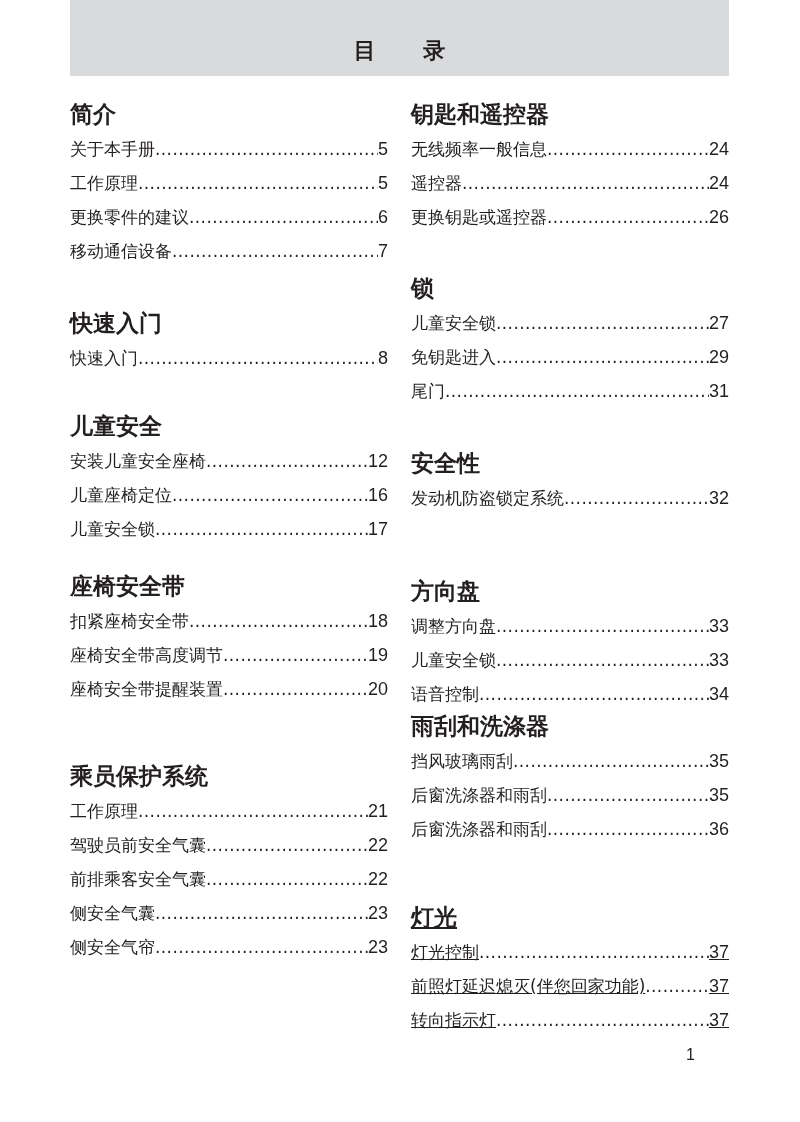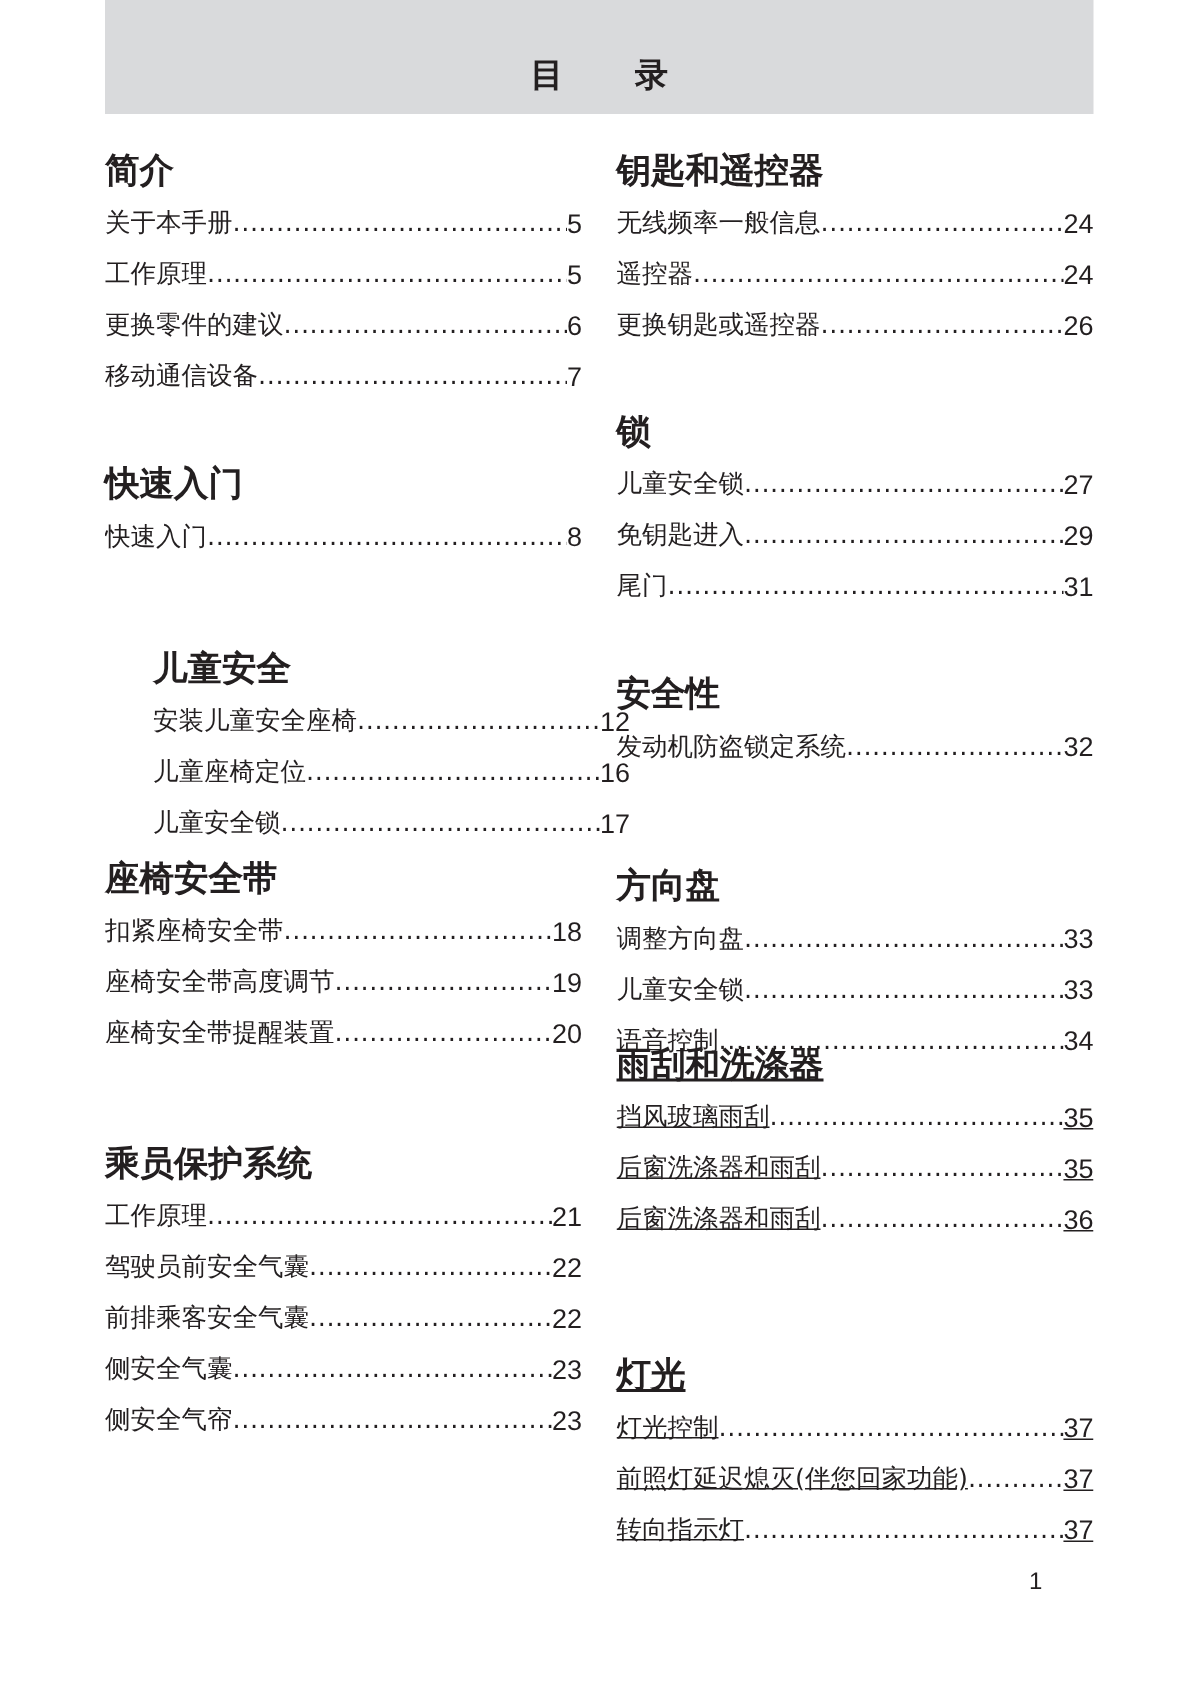--- a/index.html
+++ b/index.html
@@ -134,21 +134,21 @@
 
   <div class="section" style="top:209px;">
     <div class="section-heading">快速入门</div>
     <div class="entry">
       <span class="entry-label">快速入门</span>
       <span class="entry-leader"></span>
       <span class="entry-page">8</span>
     </div>
   </div>
 
-  <div class="section" style="top:332px;margin-left:32px;">
+  <div class="section" style="top:312px;">
     <div class="section-heading">儿童安全</div>
     <div class="entry">
       <span class="entry-label">安装儿童安全座椅</span>
       <span class="entry-leader"></span>
       <span class="entry-page">12</span>
     </div>
     <div class="entry">
       <span class="entry-label">儿童座椅定位</span>
       <span class="entry-leader"></span>
       <span class="entry-page">16</span>
@@ -271,21 +271,21 @@
       <span class="entry-leader"></span>
       <span class="entry-page">33</span>
     </div>
     <div class="entry">
       <span class="entry-label">语音控制</span>
       <span class="entry-leader"></span>
       <span class="entry-page">34</span>
     </div>
   </div>
 
-  <div class="section" style="top:596px;text-decoration:underline;">
+  <div class="section" style="top:612px;">
     <div class="section-heading">雨刮和洗涤器</div>
     <div class="entry">
       <span class="entry-label">挡风玻璃雨刮</span>
       <span class="entry-leader"></span>
       <span class="entry-page">35</span>
     </div>
     <div class="entry">
       <span class="entry-label">后窗洗涤器和雨刮</span>
       <span class="entry-leader"></span>
       <span class="entry-page">35</span>

